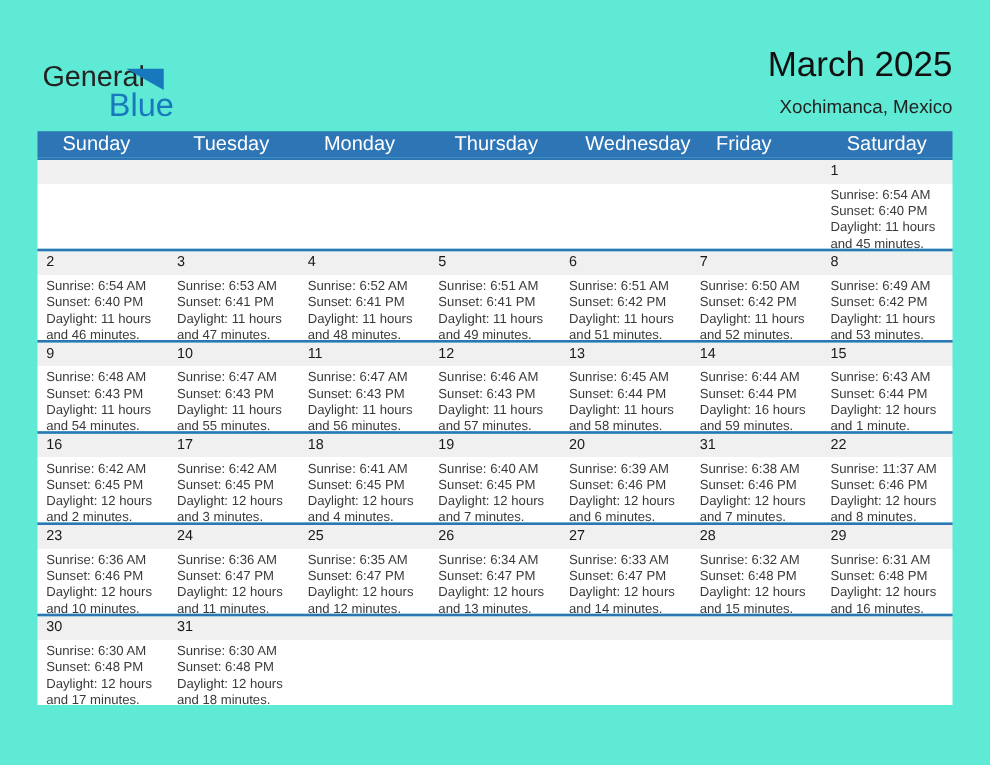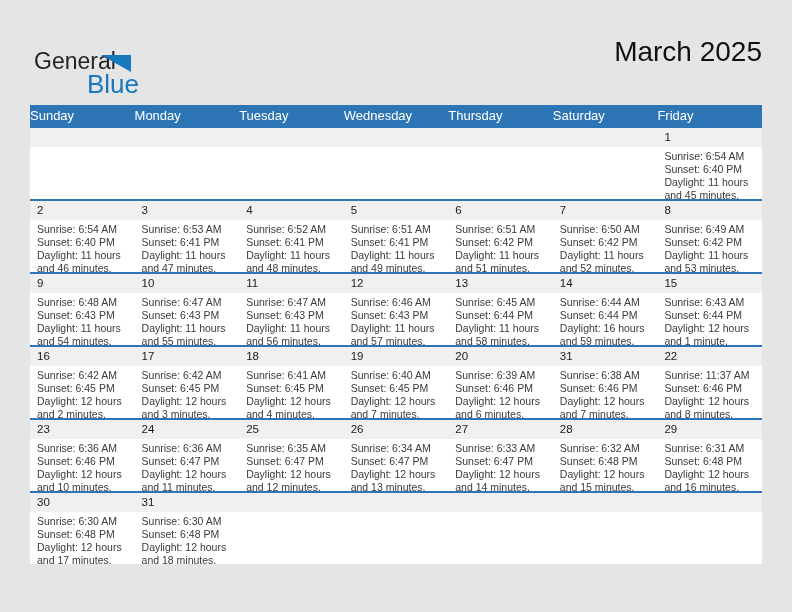--- a/index.html
+++ b/index.html
@@ -2,21 +2,21 @@
 <html><head>
 <meta charset="utf-8">
 <style>
   html, body { margin: 0; padding: 0; }
   body {
     width: 792px; height: 612px;
     background: #ffffff;
     font-family: "Liberation Sans", sans-serif;
     overflow: hidden;
   }
-  .page { position: relative; width: 792px; height: 612px; background: #e5e5e5; }
+  .page { position: relative; width: 792px; height: 612px; background: #5eead4; }
 
   
   .logo { position: absolute; left: 34px; top: 48px; width: 150px; height: 48px; }
   .logo-general {
     position: absolute; left: 0; top: 0;
     font-size: 23px; color: #232323; letter-spacing: 0px;
   }
   .logo-triangle {
     position: absolute; left: 67px; top: 7px;
     width: 0; height: 0;
@@ -38,21 +38,21 @@
     font-size: 15px; color: #222222; text-align: right; white-space: nowrap;
   }
 
   
   .calendar { position: absolute; left: 30px; top: 105px; width: 732px; }
   .weekday-row {
     display: flex; background: #2E75B6; height: 21px;
   }
   .wd {
     width: calc(100% / 7); box-sizing: border-box;
-    padding-left: 0; font-size: 13px; color: #ffffff; line-height: 21px;
+    padding-left: 20px; font-size: 16px; color: #ffffff; line-height: 21px;
     white-space: nowrap; overflow: hidden;
   }
   .week {
     display: flex; height: 71px;
     border-top: 2px solid #2E75B6;
     background: linear-gradient(to bottom, #F0F0F0 0px, #F0F0F0 19px, #FFFFFF 19px);
   }
   .cell {
     width: calc(100% / 7); box-sizing: border-box;
     padding: 0 4px 0 7px; overflow: hidden;
@@ -69,30 +69,31 @@
 
 <div class="page">
 
   <div class="logo">
     <span class="logo-general">General</span>
     <span class="logo-triangle"></span>
     <span class="logo-blue">Blue</span>
   </div>
 
   <div class="title">March 2025</div>
+  <div class="subtitle">Xochimanca, Mexico</div>
 
   <div class="calendar">
     <div class="weekday-row">
         <div class="wd">Sunday</div>
+        <div class="wd">Tuesday</div>
         <div class="wd">Monday</div>
-        <div class="wd">Tuesday</div>
+        <div class="wd">Thursday</div>
         <div class="wd">Wednesday</div>
-        <div class="wd">Thursday</div>
+        <div class="wd">Friday</div>
         <div class="wd">Saturday</div>
-        <div class="wd">Friday</div>
       </div>
     <div>
         <div class="week">
           <div class="cell"></div>
           <div class="cell"></div>
           <div class="cell"></div>
           <div class="cell"></div>
           <div class="cell"></div>
           <div class="cell"></div>
           <div class="cell">

